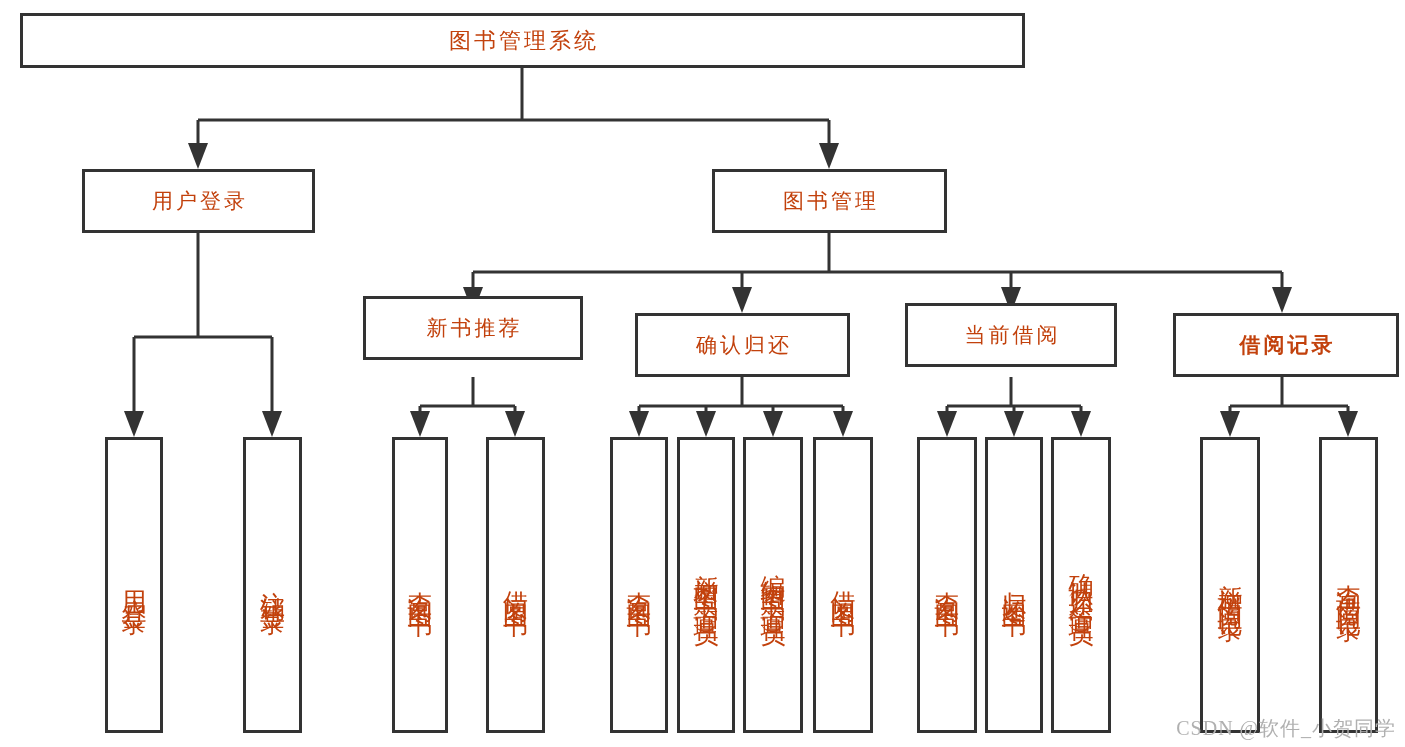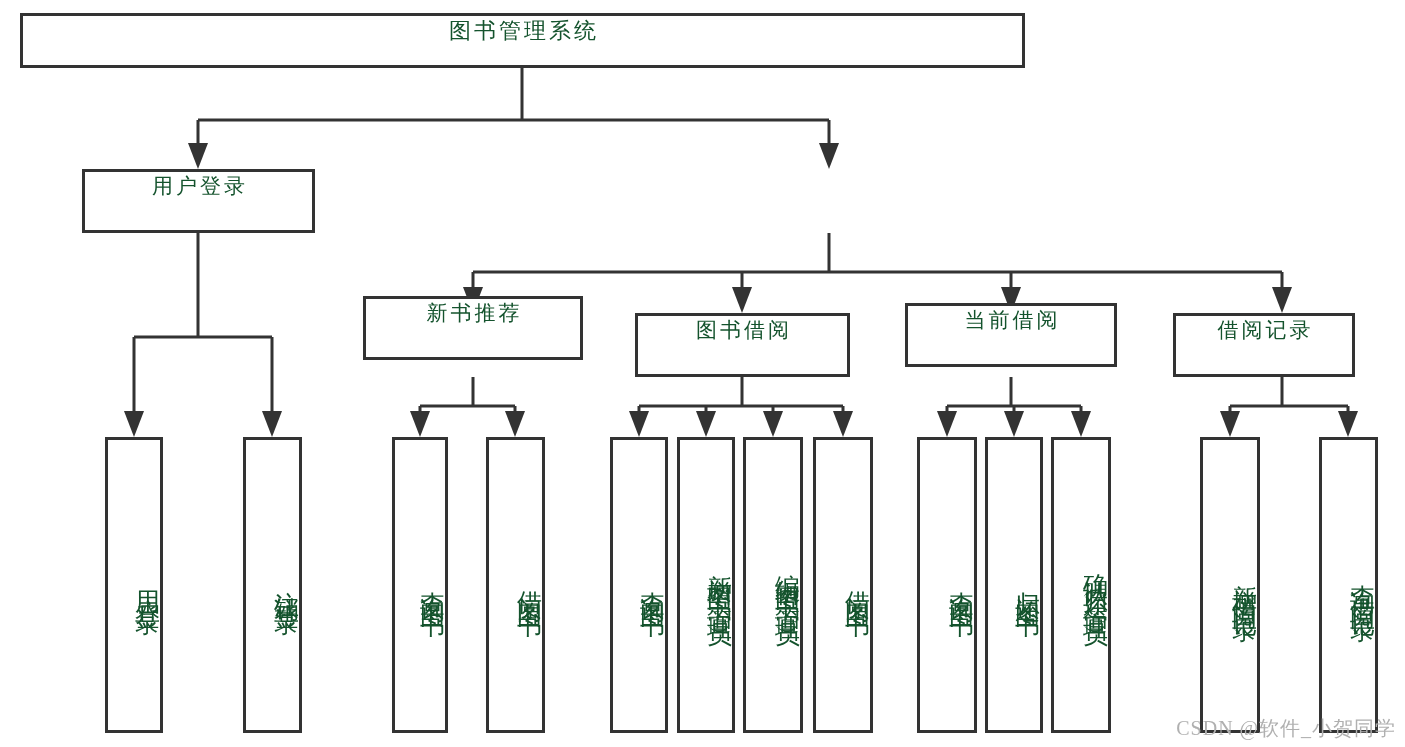--- a/index.html
+++ b/index.html
@@ -10,23 +10,23 @@
     font-family:"DejaVu Sans","Liberation Sans",sans-serif;
     overflow:hidden;
   }
   .connectors{position:absolute;left:0;top:0;width:1405px;height:747px;}
   .box{
     position:absolute;
     box-sizing:border-box;
     border:3px solid #333333;
     background:#ffffff;
     display:flex;
-    align-items:flex-start;
+    align-items:center;
     justify-content:center;
-    color:#14532d;
+    color:#c2410c;
   }
   .h{font-size:21px;letter-spacing:3px;text-indent:3px;white-space:nowrap;}
   .top{font-size:22px;}
   .v{
     writing-mode:vertical-rl;
     font-size:25px;
     letter-spacing:7px;
     line-height:1;
   }
   .watermark{
@@ -78,31 +78,34 @@
     </g>
   </svg>
 
   <div class="box h top" style="left:20px;top:13px;width:1005px;height:55px;">
     <span>图书管理系统</span>
   </div>
 
   <div class="box h" style="left:82px;top:169px;width:233px;height:64px;">
     <span>用户登录</span>
   </div>
+  <div class="box h" style="left:712px;top:169px;width:235px;height:64px;">
+    <span>图书管理</span>
+  </div>
 
   <div class="box h" style="left:363px;top:296px;width:220px;height:64px;">
     <span>新书推荐</span>
   </div>
   <div class="box h" style="left:635px;top:313px;width:215px;height:64px;">
-    <span>图书借阅</span>
+    <span>确认归还</span>
   </div>
   <div class="box h" style="left:905px;top:303px;width:212px;height:64px;">
     <span>当前借阅</span>
   </div>
-  <div class="box h" style="left:1173px;top:313px;width:182px;height:64px;">
+  <div class="box h" style="left:1173px;top:313px;width:226px;height:64px;font-weight:bold;">
     <span>借阅记录</span>
   </div>
 
   <div class="box v" style="left:105px;top:437px;width:58px;height:296px;">
     <span>用户登录</span>
   </div>
   <div class="box v" style="left:243px;top:437px;width:59px;height:296px;">
     <span>注销登录</span>
   </div>
 

